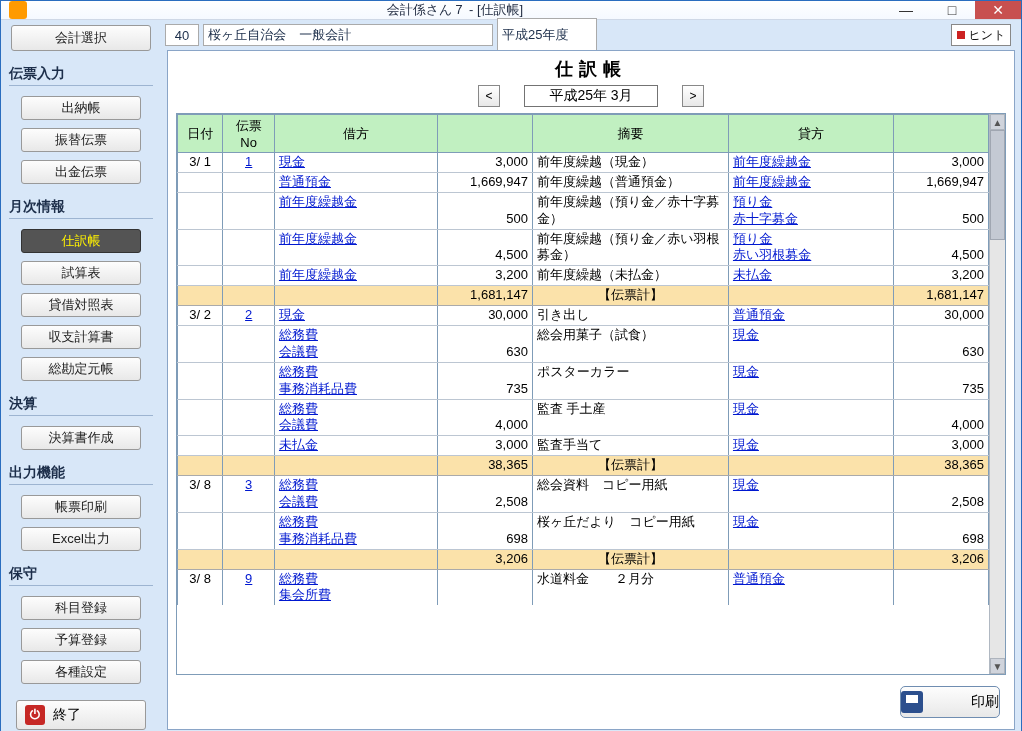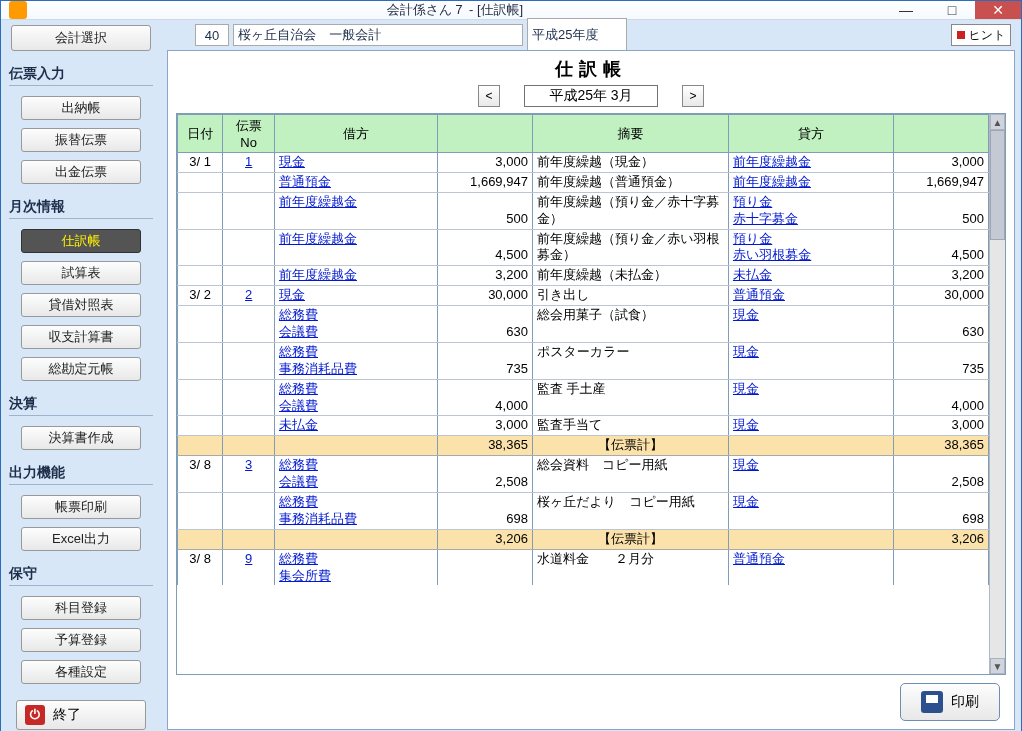--- a/index.html
+++ b/index.html
@@ -16,21 +16,21 @@
   .sidebtn-wrap { display:flex; justify-content:center; }
   .sidebtn { width:120px; height:24px; background:linear-gradient(#fdfdfd,#e8e8e8); border:1px solid #999; border-radius:3px; font-size:13px; display:flex; align-items:center; justify-content:center; cursor:pointer; color:#222; }
   .sidebtn.wide { width:140px; height:26px; }
   .sidebtn.active { background:#545454; color:#fff200; border-color:#333; }
   .section-label { font-size:14px; font-weight:bold; color:#1c2e4a; margin:6px 2px 2px 2px; border-bottom:1px solid #9db4d1; padding-bottom:2px; }
   .sidebar-spacer { flex:1; }
   .exitbtn { width:130px; height:30px; margin:0 auto 6px auto; background:linear-gradient(#fdfdfd,#e8e8e8); border:1px solid #999; border-radius:3px; display:flex; align-items:center; gap:8px; padding-left:8px; cursor:pointer; font-size:14px; }
   .exitbtn .sq { width:20px; height:20px; background:#c62825; border-radius:3px; display:flex; align-items:center; justify-content:center; color:#fff; font-weight:bold; font-size:13px; }
   .main { flex:1; background:#d8e7f8; display:flex; flex-direction:column; position:relative; }
   .infobar { height:30px; display:flex; align-items:center; font-size:14px; gap:4px; padding-left:4px; color:#1c2e4a; }
-  .infobar .code { background:#fff; border:1px solid #aaa; width:34px; height:22px; display:flex; align-items:center; justify-content:center; font-size:13px;margin-left:30px; }
+  .infobar .code { background:#fff; border:1px solid #aaa; width:34px; height:22px; display:flex; align-items:center; justify-content:center; font-size:13px; }
   .infobar .name { background:#fff; border:1px solid #aaa; width:290px; height:22px; padding:8px 4px; display:flex; align-items:center; font-size:13px; }
   .infobar .year { background:#fff; border:1px solid #aaa; width:100px; height:22px; padding:16px 4px; display:flex; align-items:center; font-size:13px; }
   .hintbtn { margin-left:auto; margin-right:10px; background:#fff; border:1px solid #888; height:22px; width:60px; display:flex; align-items:center; justify-content:center; font-size:12px; color:#111; cursor:pointer; gap:4px; }
   .hintbtn::before { content:''; width:8px; height:8px; background:#c22; display:inline-block; }
   .content { flex:1; margin:0 6px 6px 6px; background:#fff; border:1px solid #8aa5c7; display:flex; flex-direction:column; position:relative; }
   .ctitle { text-align:center; font-weight:bold; font-size:18px; margin:6px 0 4px 0; letter-spacing:6px;}
   .toprow { display:flex; align-items:center; justify-content:center; gap:24px; margin-bottom:6px; }
   .navbtn { width:22px; height:22px; border:1px solid #888; background:linear-gradient(#fff,#e8e8e8); display:flex; align-items:center; justify-content:center; font-size:12px; cursor:pointer; }
   .period { width:134px; height:22px; border:1px solid #737373; background:#fff; display:flex; align-items:center; justify-content:center; font-size:14px; }
   .tablewrap { flex:1; margin:0 8px; border:1px solid #7f9cb8; display:flex; overflow:hidden; }
@@ -42,21 +42,21 @@
   .col-slip { width:50px; text-align:center; }
   .col-deb { width:158px; }
   .col-amt { width:92px; text-align:right; }
   .col-sum { width:190px; }
   .col-cred { width:160px; }
   .col-amt2 { width:92px; text-align:right; }
   a.link { color:#0018d0; text-decoration:underline; cursor:pointer; }
   tr.subtotal td { background:#fbe2aa; font-weight:normal; border-top:1px solid #aaa; border-bottom:1px solid #aaa;}
   .sumlabel { text-align:center; }
   .footer { height:54px; display:flex; align-items:center; justify-content:flex-end; padding-right:14px; }
-  .printbtn { width:100px; height:38px; background:linear-gradient(#fdfdfd,#e8e8e8); border:1px solid #6f8db1; border-radius:5px; display:flex; align-items:center; gap:8px; justify-content:center; font-size:14px; cursor:pointer; }
+  .printbtn { width:100px; height:32px; background:linear-gradient(#fdfdfd,#e8e8e8); border:1px solid #6f8db1; border-radius:5px; display:flex; align-items:center; gap:8px; justify-content:space-between; font-size:14px; cursor:pointer; }
   .printbtn .picon { width:22px; height:22px; background:#2c4f8d; border-radius:3px; position:relative;}
   .printbtn .picon::after { content:''; position:absolute; top:4px; left:5px; width:12px; height:8px; background:#fff;}
   .vscroll { width:16px; background:#e6e6e6; border-left:1px solid #b0b8c2; display:flex; flex-direction:column; }
   .vscroll .arrow { height:16px; background:#d0d4dc; border:1px solid #aeb4bd; display:flex;align-items:center;justify-content:center;font-size:10px;color:#555;cursor:pointer;}
   .vscroll .thumb { height:110px; background:#c4c9d3; border:1px solid #a0a6b1; margin-top:0;}
   .vscroll .track { flex:1; }
 </style>
 </head>
 <body>
 
@@ -207,20 +207,29 @@
                   </tr>
                   <tr class="sep">
                     <td class="col-date"></td>
                     <td class="col-slip"></td>
                     <td class="col-deb"><a class="link">前年度繰越金</a></td>
                     <td class="col-amt" style="vertical-align:bottom">3,200</td>
                     <td class="col-sum">前年度繰越（未払金）</td>
                     <td class="col-cred"><a class="link">未払金</a></td>
                     <td class="col-amt2" style="vertical-align:bottom">3,200</td>
                   </tr>
+                  <tr class="subtotal">
+                    <td class="col-date"></td>
+                    <td class="col-slip"></td>
+                    <td class="col-deb"></td>
+                    <td class="col-amt">1,681,147</td>
+                    <td class="col-sum sumlabel">【伝票計】</td>
+                    <td class="col-cred"></td>
+                    <td class="col-amt2">1,681,147</td>
+                  </tr>
                   <tr class="sep">
                     <td class="col-date">3/ 2</td>
                     <td class="col-slip"><a class="link">2</a></td>
                     <td class="col-deb"><a class="link">現金</a></td>
                     <td class="col-amt" style="vertical-align:bottom">30,000</td>
                     <td class="col-sum">引き出し</td>
                     <td class="col-cred"><a class="link">普通預金</a></td>
                     <td class="col-amt2" style="vertical-align:bottom">30,000</td>
                   </tr>
                   <tr class="sep">

